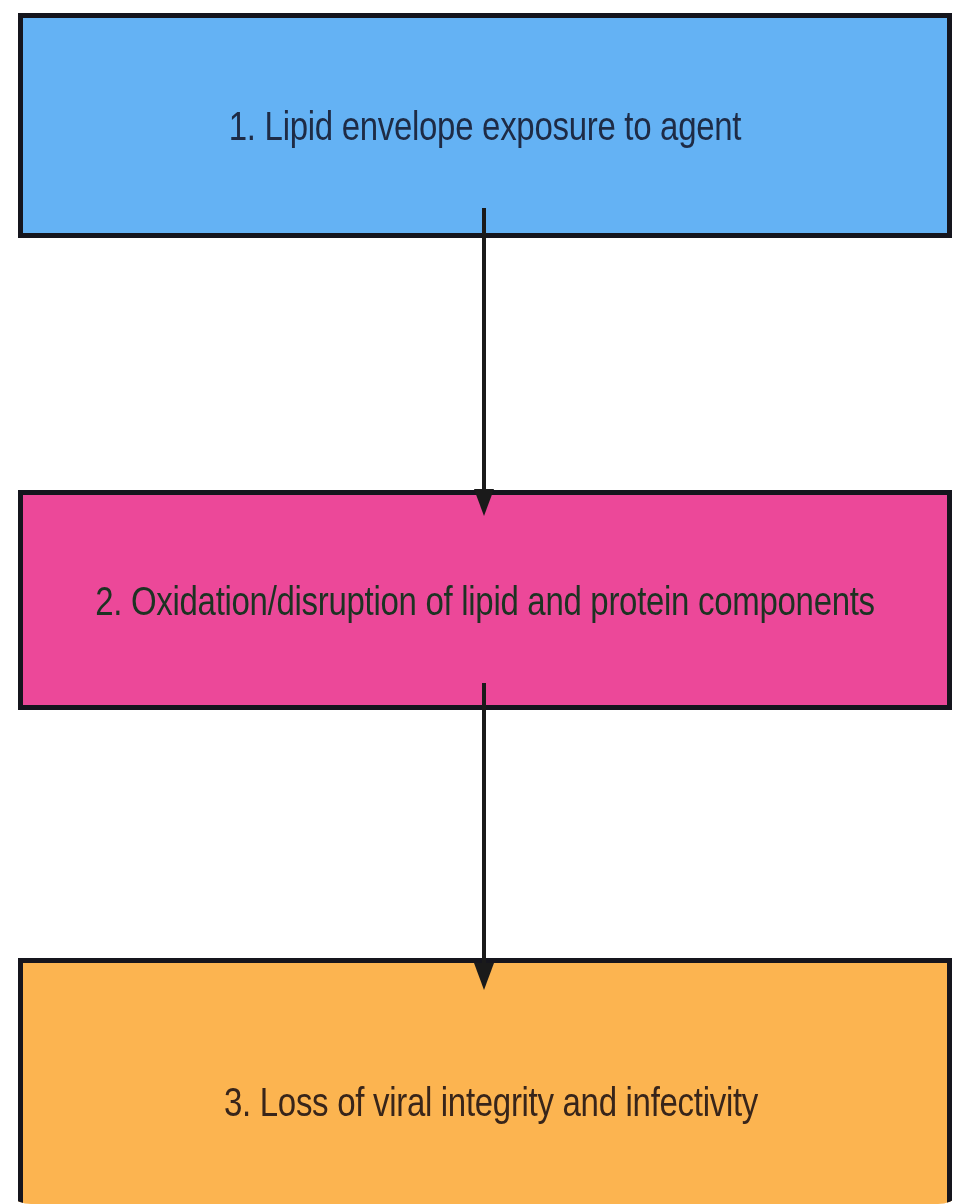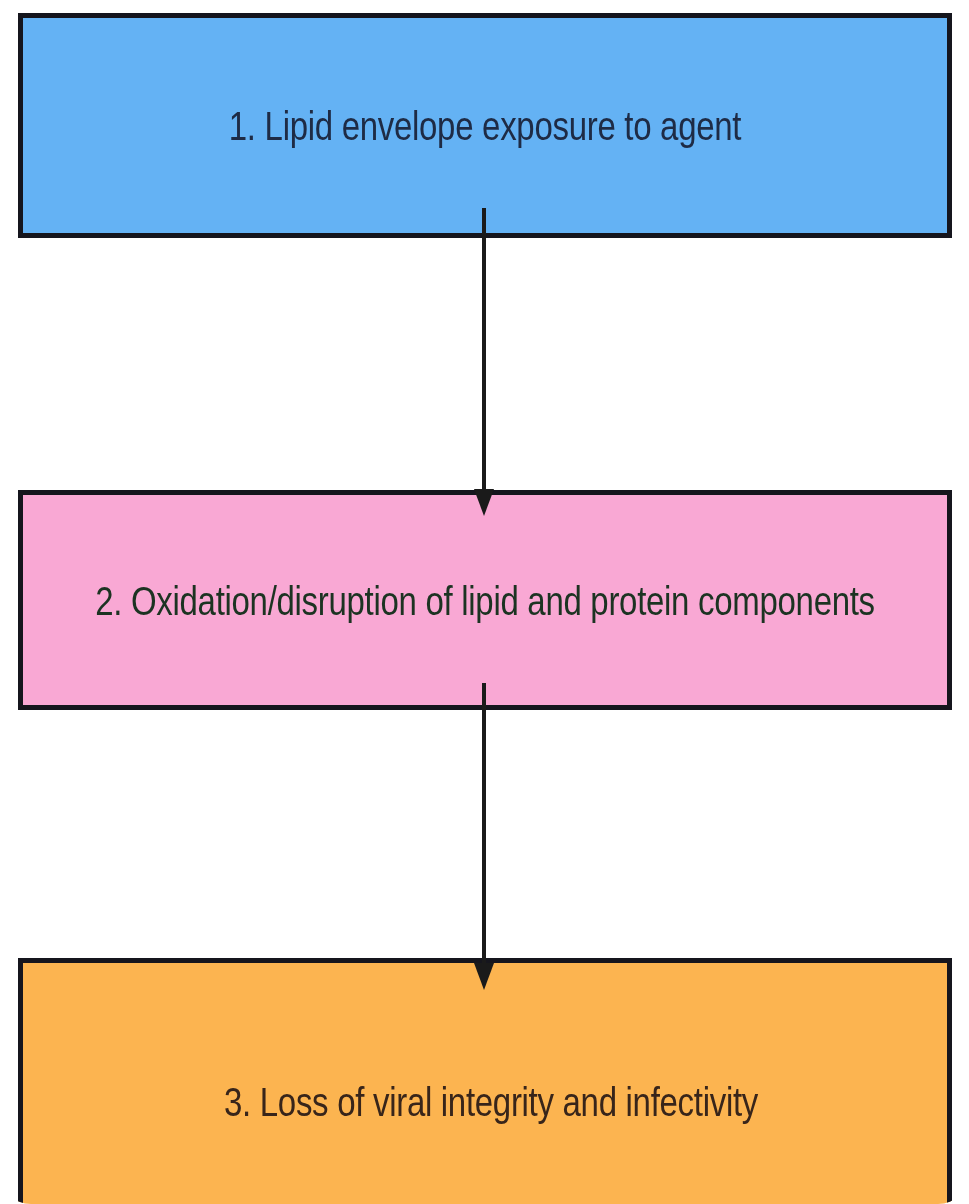--- a/index.html
+++ b/index.html
@@ -49,21 +49,21 @@
 </style>
 </head>
 <body>
 
 <div class="canvas">
 
   <div class="node node-1" style="background-color: rgb(100, 178, 244); border-color: rgb(21, 21, 29);">
     <span class="node-label" style="color: rgb(30, 43, 69);">1. Lipid envelope exposure to agent</span>
   </div>
 
-  <div class="node node-2" style="background-color: #f9a8d4; border-color: rgb(21, 21, 29);">
+  <div class="node node-2" style="background-color: #ec4899; border-color: rgb(21, 21, 29);">
     <span class="node-label" style="color: rgb(28, 51, 34);">2. Oxidation/disruption of lipid and protein components</span>
   </div>
 
   <div class="node node-3" style="background-color: rgb(252, 180, 80); border-color: rgb(21, 21, 29);">
     <span class="node-label" style="color: rgb(56, 37, 26);">3. Loss of viral integrity and infectivity</span>
   </div>
 
   <svg class="arrows" viewBox="0 0 969 1204" xmlns="http://www.w3.org/2000/svg">
     <g>
       <line x1="484" y1="208" x2="484" y2="494" stroke-width="4" style="stroke: rgb(26, 26, 26);"></line>

